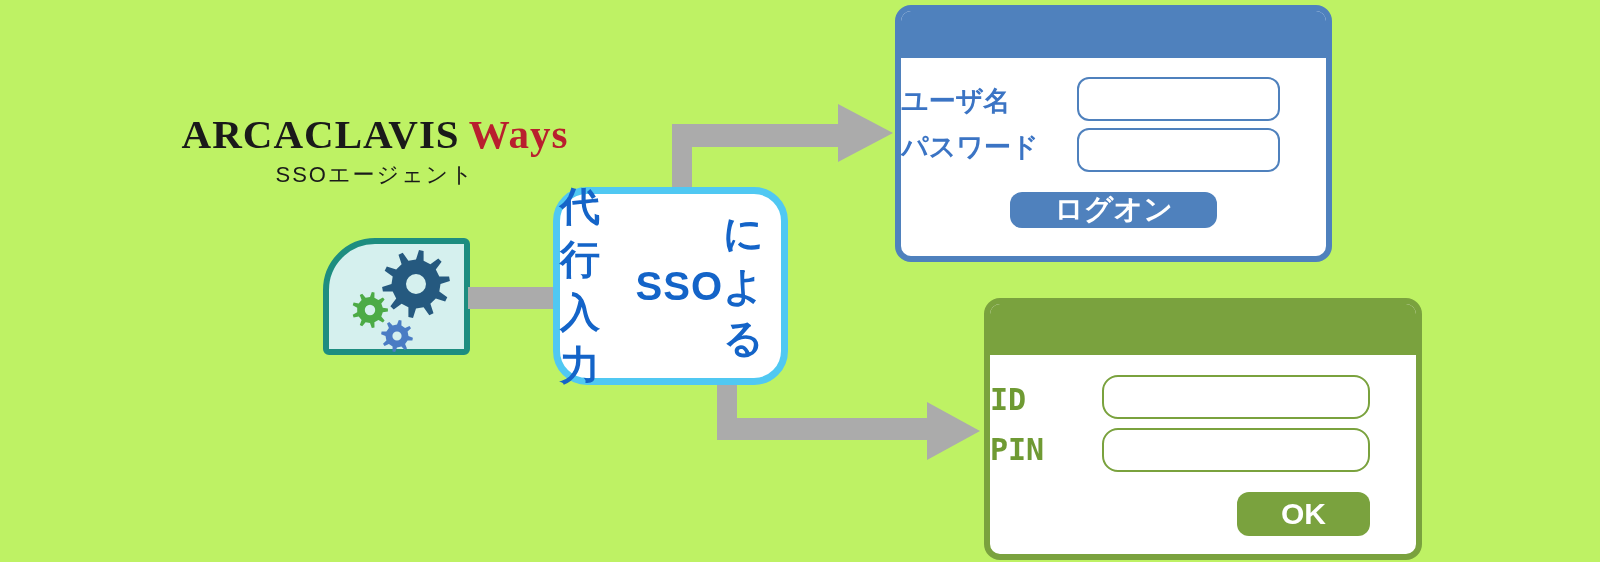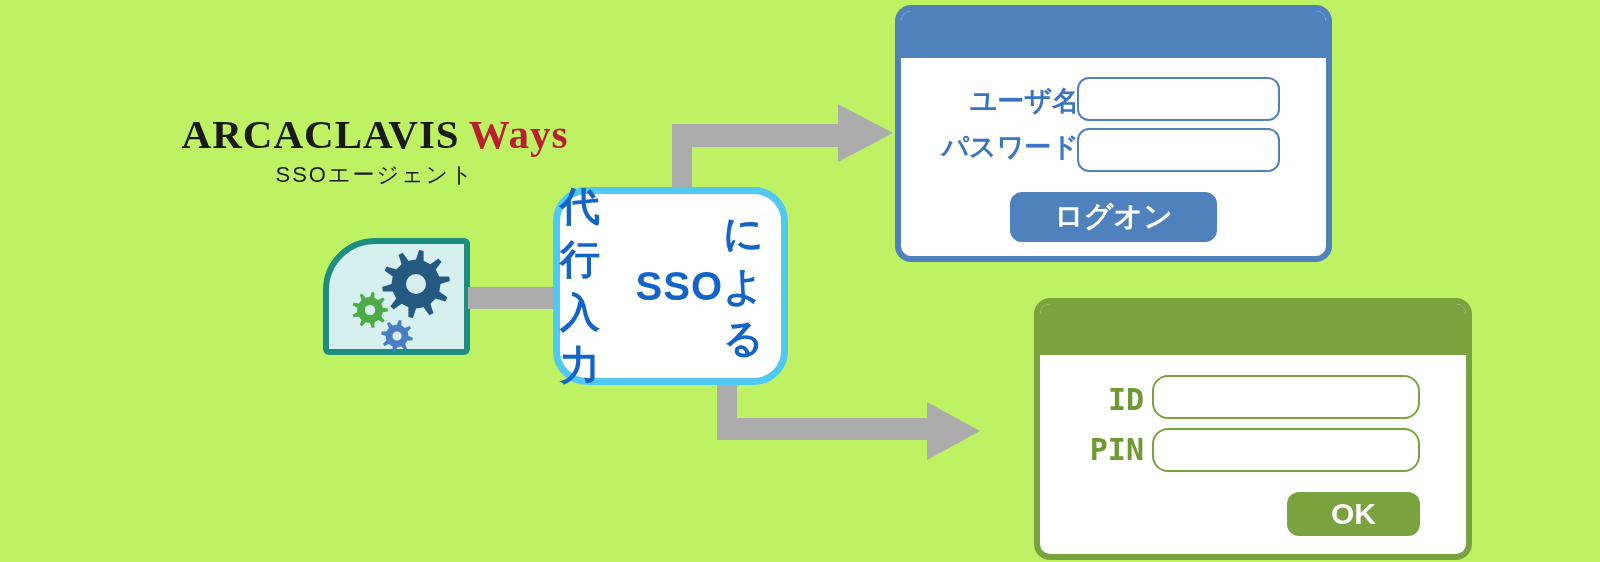--- a/index.html
+++ b/index.html
@@ -32,33 +32,33 @@
 
   
   .arrows{position:absolute;left:0;top:0;width:1600px;height:562px;z-index:1;}
   .arrow-shape{fill:var(--arrow-gray);}
 
   
   .win{position:absolute;box-sizing:border-box;background:#fff;overflow:hidden;
        border-radius:16px;z-index:2;}
   .titlebar{position:absolute;left:0;top:0;width:100%;}
   .fld{position:absolute;box-sizing:border-box;background:#fff;}
-  .fld-label{position:absolute;font-weight:bold;text-align:right;padding-left:12px;}
+  .fld-label{position:absolute;font-weight:bold;}
   .btn{position:absolute;display:flex;align-items:center;justify-content:center;
        border-radius:12px;font-weight:bold;color:#fff;cursor:pointer;}
 
   
   .login-window{left:895px;top:5px;width:437px;height:257px;border:6px solid var(--blue);}
   .login-window .titlebar{height:47px;background:var(--blue);}
   .login-window .fld{border:2px solid var(--blue);border-radius:12px;width:203px;height:44px;left:176px;}
   .login-window .fld-label{color:var(--blue-label);font-size:27px;left:0;width:166px;}
-  .login-window .btn{left:109px;top:181px;width:207px;height:50px;background:var(--blue);font-size:29px;}
+  .login-window .btn{left:109px;top:181px;width:207px;height:36px;background:var(--blue);font-size:29px;}
 
   
-  .pin-window{left:1034px;top:298px;width:438px;height:262px;border:6px solid var(--green);}
+  .pin-window{left:984px;top:298px;width:438px;height:262px;border:6px solid var(--green);}
   .pin-window .titlebar{height:51px;background:var(--green);}
   .pin-window .fld{border:2px solid var(--green);border-radius:16px;width:268px;height:44px;left:112px;}
   .pin-window .fld-label{color:var(--green-label);font-size:30px;left:0;width:92px;
                          font-family:"DejaVu Sans Mono",monospace;}
   .pin-window .btn{left:247px;top:188px;width:133px;height:44px;background:var(--green);font-size:30px;}
 </style>
 </head>
 <body>
 
 <div id="stage">

